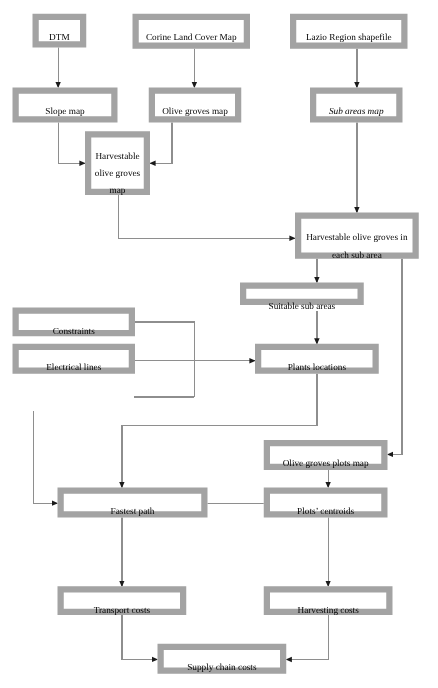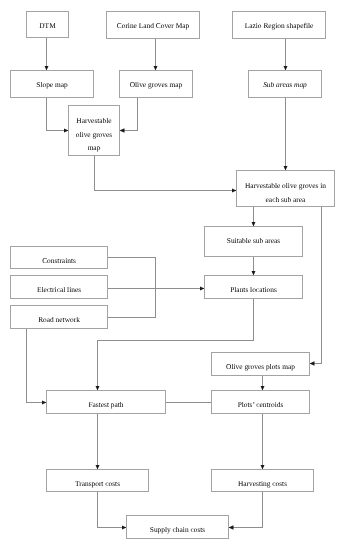--- a/index.html
+++ b/index.html
@@ -3,21 +3,21 @@
 <meta charset="utf-8">
 <style>
   html,body{margin:0;padding:0;background:#ffffff;}
   body{width:350px;height:550px;overflow:hidden;
        font-family:"Liberation Serif",serif;
        -webkit-font-smoothing:antialiased;
        text-rendering:geometricPrecision;}
   #diagram{position:relative;width:350px;height:550px;background:#fff;}
   svg.conn{position:absolute;left:0;top:0;width:350px;height:550px;}
   .node{position:absolute;box-sizing:border-box;
-        border:1px solid #a3a3a3;background:#fff;
+        border:5px solid #a3a3a3;background:#fff;
         font-family:"Liberation Serif",serif;
         font-size:7.4px;color:#000;}
   .node .ln{position:absolute;left:0;width:100%;text-align:center;
             white-space:nowrap;line-height:0;}
 </style>
 </head>
 <body>
 
 <div id="diagram">
   <svg class="conn" viewBox="0 0 350 550">
@@ -73,31 +73,28 @@
     </div>
     <div class="node" style="left: 68px; top: 105px; width: 52px; height: 51px;">
       <span class="ln" style="top: 15.2px;">Harvestable</span>
       <span class="ln" style="top: 28.65px;">olive groves</span>
       <span class="ln" style="top: 42.1px;">map</span>
     </div>
     <div class="node" style="left: 236px; top: 170px; width: 99px; height: 37px;">
       <span class="ln" style="top: 14.7px;">Harvestable olive groves in</span>
       <span class="ln" style="top: 28.7px;">each sub area</span>
     </div>
-    <div class="node" style="left: 204px; top: 226px; width: 99px; height: 31px; text-decoration: underline;">
+    <div class="node" style="left: 192px; top: 226px; width: 99px; height: 18px; text-decoration: underline;">
       <span class="ln" style="top: 13.9px;">Suitable sub areas</span>
     </div>
     <div class="node" style="left: 10px; top: 246px; width: 98px; height: 23px;">
       <span class="ln" style="top: 13.9px;">Constraints</span>
     </div>
     <div class="node" style="left: 10px; top: 275px; width: 98px; height: 24px;">
       <span class="ln" style="top: 14px;">Electrical lines</span>
-    </div>
-    <div class="node" style="left: 10px; top: 305px; width: 98px; height: 24px;">
-      <span class="ln" style="top: 14px;">Road network</span>
     </div>
     <div class="node" style="left: 204px; top: 275px; width: 99px; height: 24px;">
       <span class="ln" style="top: 14.3px;">Plants locations</span>
     </div>
     <div class="node" style="left: 211px; top: 352px; width: 99px; height: 24px;">
       <span class="ln" style="top: 14px;">Olive groves plots map</span>
     </div>
     <div class="node" style="left: 46px; top: 390px; width: 120px; height: 24px;">
       <span class="ln" style="top: 14.4px;">Fastest path</span>
     </div>

